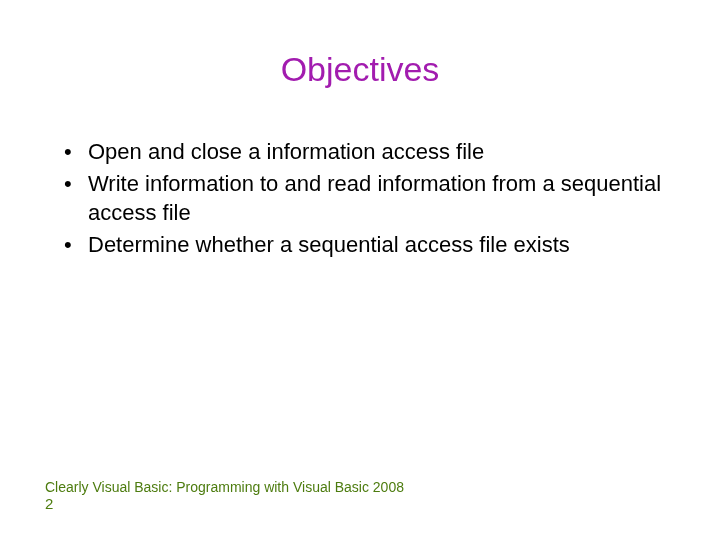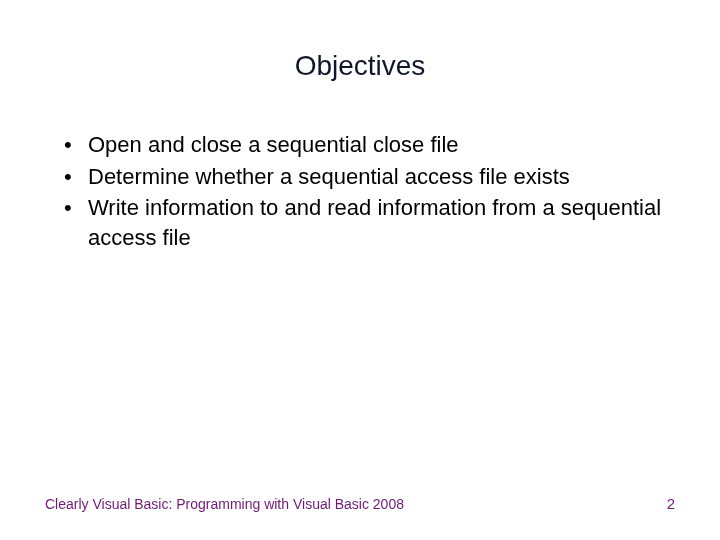--- a/index.html
+++ b/index.html
@@ -16,23 +16,23 @@
       overflow: hidden;
     }
     .slide {
       width: 100%;
       height: 100%;
       padding: 50px 45px 30px 45px;
       position: relative;
     }
     .title {
       text-align: center;
-      font-size: 28px;
+      font-size: 34px;
       font-weight: normal;
-      color: #0f172a;
+      color: #a21caf;
       margin-bottom: 48px;
     }
     .bullet-list {
       list-style: none;
       padding-left: 15px;
     }
     .bullet-list li {
       font-size: 22px;
       color: #000;
       line-height: 1.35;
@@ -49,36 +49,37 @@
     }
     .footer {
       position: absolute;
       bottom: 28px;
       left: 45px;
       right: 45px;
       display: flex;
       justify-content: space-between;
       align-items: baseline;
       font-size: 14px;
-      color: #701a75;
+      color: #4d7c0f;
+      flex-direction: column;
     }
     .footer-left {
       font-size: 14px;
     }
     .footer-right {
       font-size: 15px;
     }
   </style>
 </head>
 <body>
 
 <div class="slide">
   <h1 class="title">Objectives</h1>
   <ul class="bullet-list">
-    <li>Open and close a sequential close file</li>
+    <li>Open and close a information access file</li>
+    <li>Write information to and read information from a sequential access file</li>
     <li>Determine whether a sequential access file exists</li>
-    <li>Write information to and read information from a sequential access file</li>
   </ul>
   <div class="footer">
     <span class="footer-left">Clearly Visual Basic: Programming with Visual Basic 2008</span>
     <span class="footer-right">2</span>
   </div>
 </div>
 
 </body></html>

